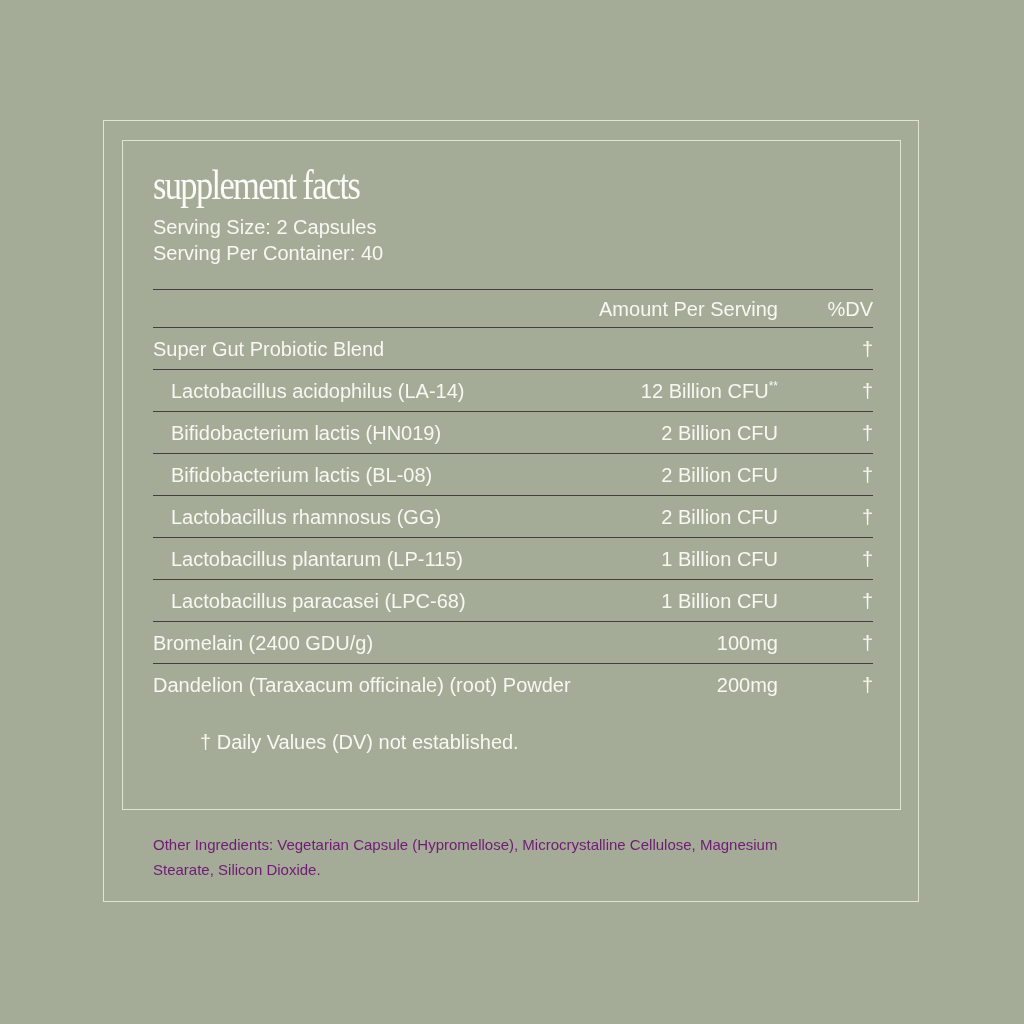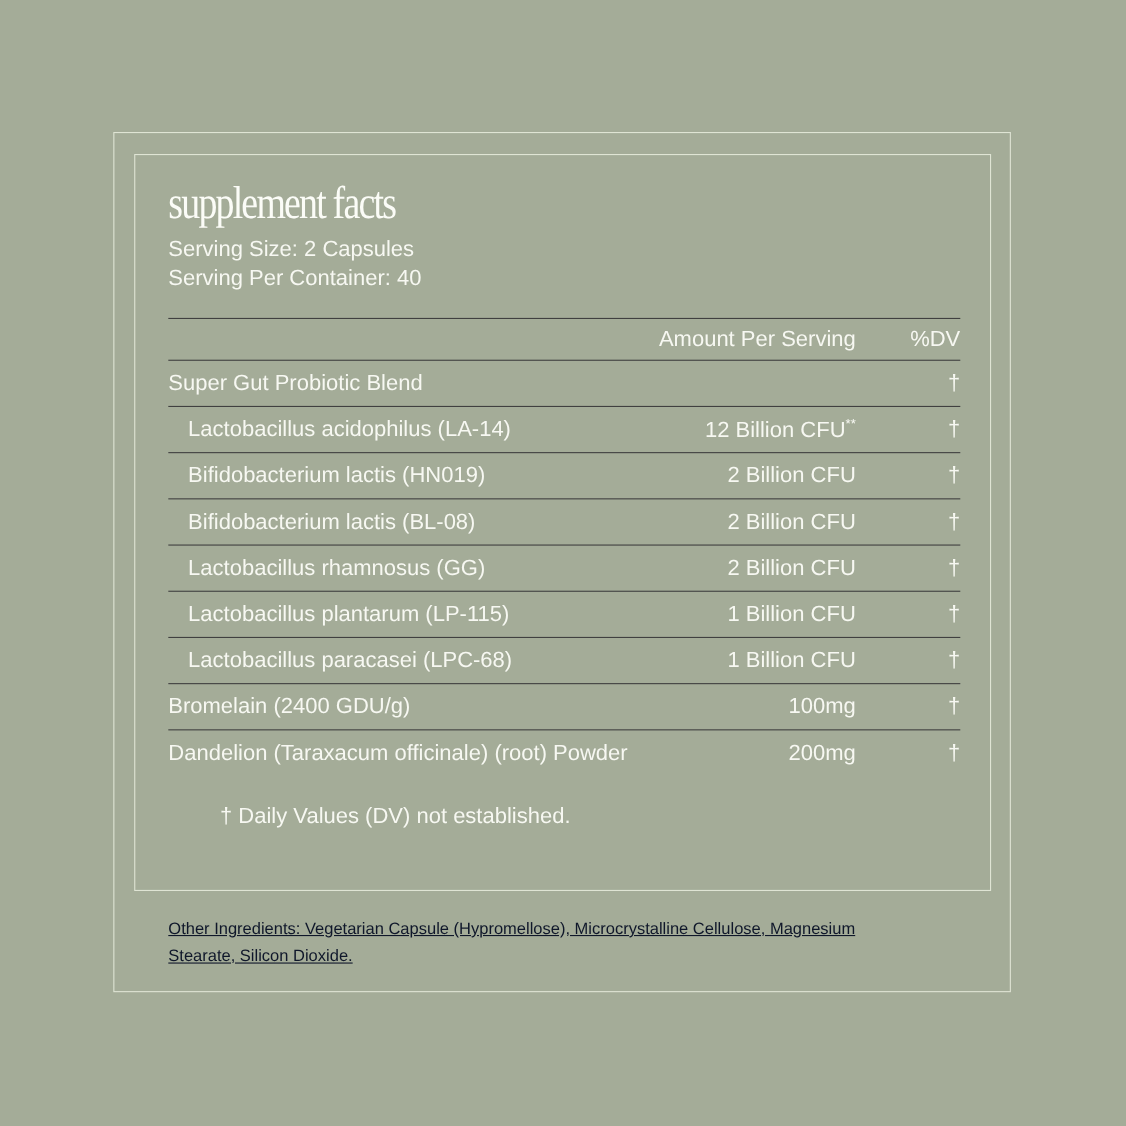--- a/index.html
+++ b/index.html
@@ -91,22 +91,21 @@
       margin-left: 44px;
     }
     .footnotes .mark { font-size: 14px; }
 
     .other {
       position: absolute;
       left: 153px; top: 832px;
       width: 640px;
       font-size: 15px;
       line-height: 25px;
-      color: #0f172a;
-      text-decoration: underline;
+      color: #701a75;
     }
   </style>
 </head>
 <body>
 
 <div class="outer"></div>
 <div class="inner"></div>
 
 <div class="title">supplement facts</div>
 <div class="serving size">Serving Size: 2 Capsules</div>

